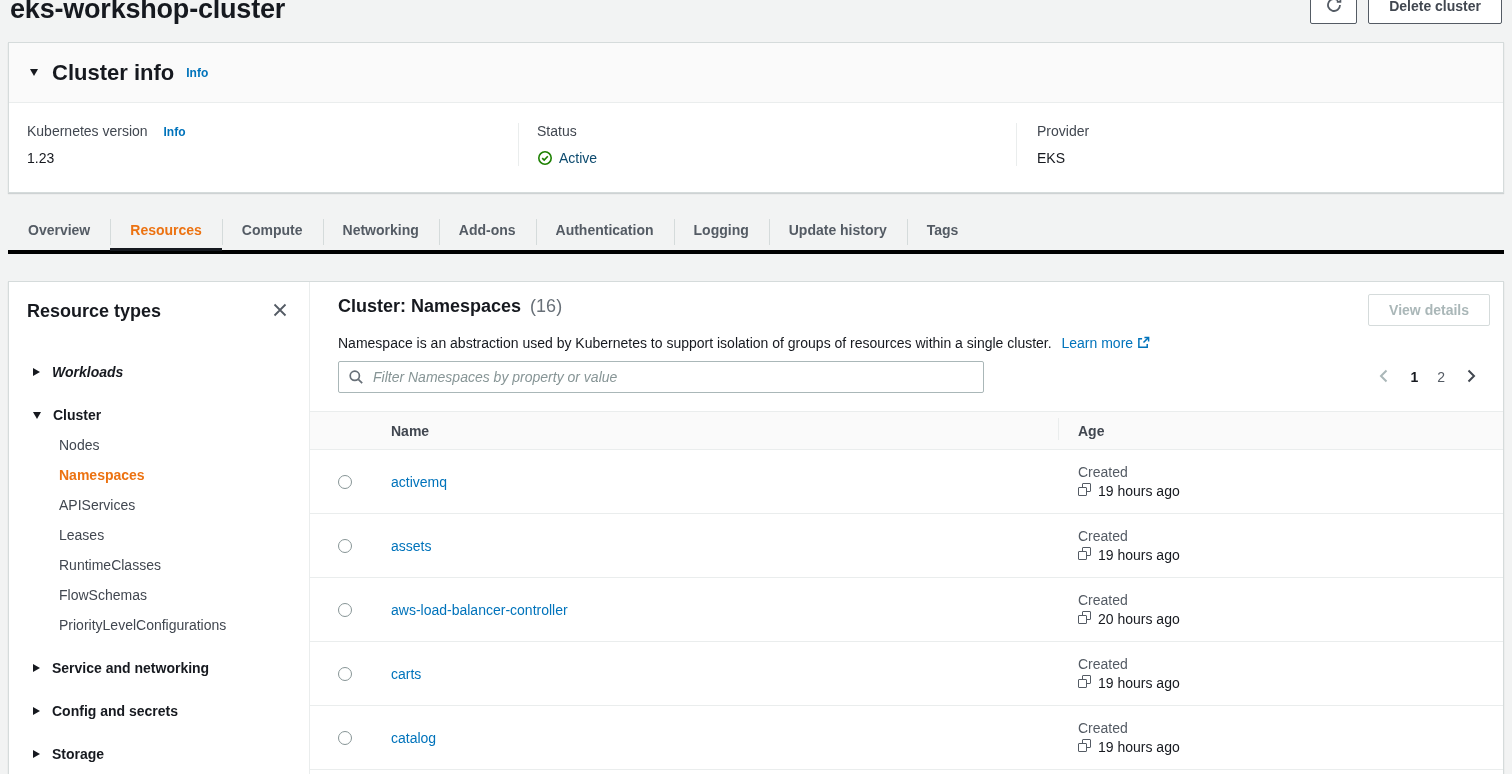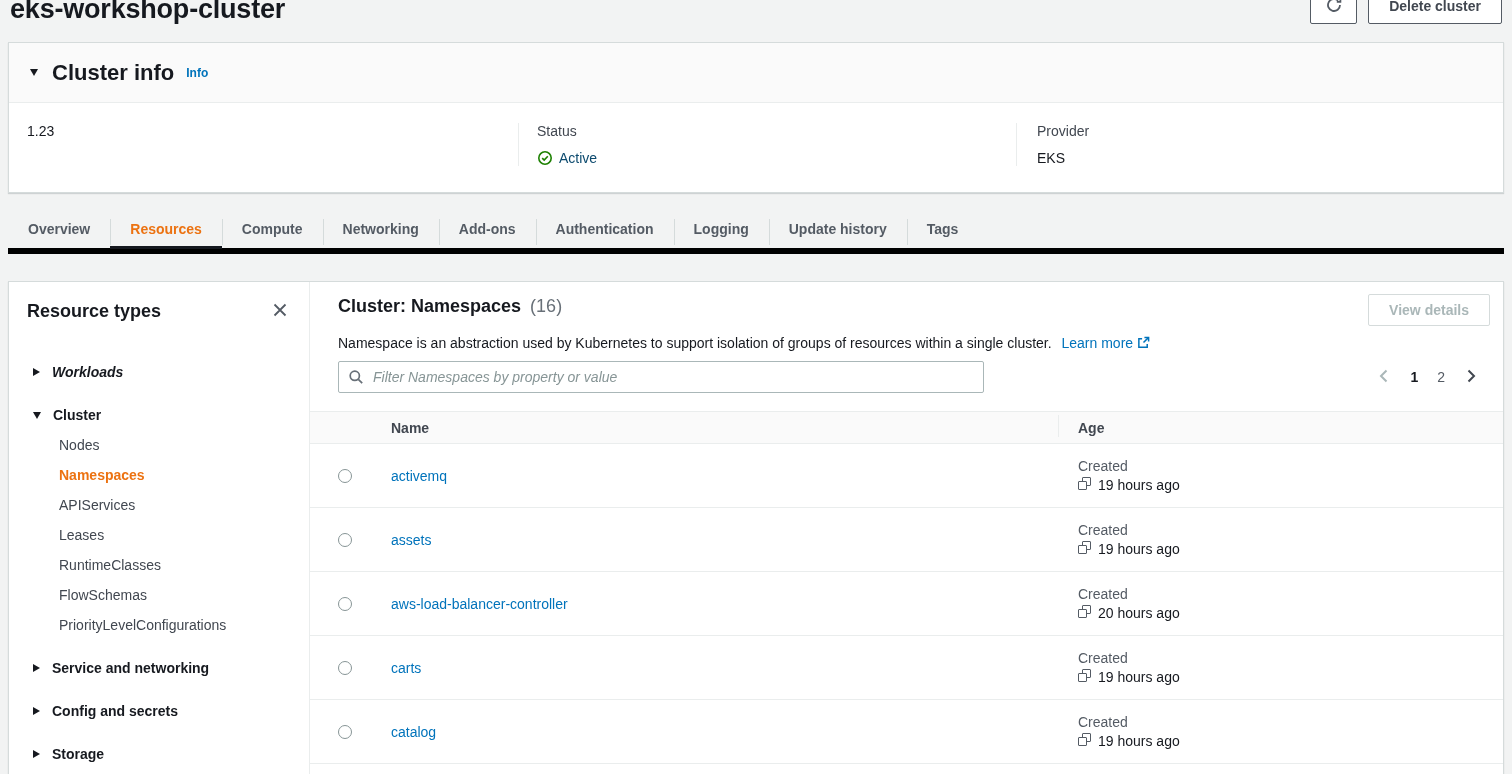--- a/index.html
+++ b/index.html
@@ -31,21 +31,21 @@
   .field:nth-child(1){ width:509px; }
   .field:nth-child(2){ width:498px; border-left:1px solid #eaeded; padding-left:18px; }
   .field:nth-child(3){ flex:1; border-left:1px solid #eaeded; padding-left:20px; }
   .field-label { color:#414750; margin-bottom:11px; }
   .field-value { color:#16191f; }
   .status-active { color:#0c4a6e; display:flex; align-items:center; gap:6px; }
   
   .caret-down { width:0; height:0; border-top:7px solid #16191f; border-left:4.5px solid transparent; border-right:4.5px solid transparent; display:inline-block; }
   .caret-right { width:0; height:0; border-left:7px solid #16191f; border-top:4.5px solid transparent; border-bottom:4.5px solid transparent; display:inline-block; }
   
-  .tabs { display:flex; margin:17px 8px 0; border-bottom:6px solid #000000; height:44px; }
+  .tabs { display:flex; margin:17px 8px 0; border-bottom:4px solid #000000; height:44px; }
   .tab { position:relative; display:flex; align-items:center; padding:0 20px; font-weight:700; color:#545b64; cursor:pointer; }
   .tab:not(:first-child)::before { content:""; position:absolute; left:0; top:9px; height:26px; width:1px; background:#d5dbdb; }
   .tab.active { color:#ec7211; }
   .tab.active::after { content:""; position:absolute; left:0; right:0; bottom:-1px; height:3px; background:#16191f; }
   
   .split { display:flex; margin-top:27px; height:520px; padding:0; }
   .sidebar { width:300px; flex:none; padding-top:18px; }
   .sidebar-head { display:flex; justify-content:space-between; align-items:center; padding:0 19px 0 18px; }
   .sidebar-head h3 { font-size:18px; margin:0; }
   .close-btn { background:none; border:none; cursor:pointer; padding:2px; display:flex; }
@@ -65,21 +65,21 @@
   .filter-row { display:flex; justify-content:space-between; align-items:center; margin-top:8px; }
   .search-box { width:646px; height:32px; border:1px solid #aab7b8; border-radius:2px; background:#fff; display:flex; align-items:center; padding:0 9px; gap:7px; }
   .search-box input { border:none; outline:none; flex:1; font:italic 14px "Liberation Sans",sans-serif; color:#16191f; background:transparent; }
   .search-box input::placeholder { color:#879596; font-style:italic; }
   .pagination { display:flex; align-items:center; gap:19px; margin-right:12px; }
   .pg-btn { background:none; border:none; padding:0; cursor:pointer; display:flex; }
   .pg-num { font-weight:700; color:#16191f; cursor:pointer; }
   .pg-num.other { font-weight:400; color:#545b64; }
   
   .table { margin:18px -13px 0 -28px; }
-  .thead { display:flex; align-items:center; height:33px; background:#fafafa; border-top:1px solid #eaeded; border-bottom:1px solid #eaeded; font-weight:700; color:#414750; }
+  .thead { display:flex; align-items:center; height:39px; background:#fafafa; border-top:1px solid #eaeded; border-bottom:1px solid #eaeded; font-weight:700; color:#414750; }
   .cell-radio { width:81px; padding-left:28px; flex:none; display:flex; align-items:center; }
   .cell-name { flex:1; min-width:0; }
   .cell-age { width:445px; flex:none; padding-left:20px; position:relative; }
   .thead .cell-age::before { content:""; position:absolute; left:0; top:-5px; height:22px; width:1px; background:#eaeded; }
   .row { display:flex; align-items:center; height:64px; border-bottom:1px solid #eaeded; background:#fff; }
   .radio { width:14px; height:14px; border:1px solid #879596; border-radius:50%; background:#fff; cursor:pointer; }
   .name-link { color:#0073bb; text-decoration:none; }
   .row .cell-age { display:flex; flex-direction:column; justify-content:center; gap:3px; align-self:stretch; }
   .created { color:#545b64; }
   .age-line { display:flex; align-items:flex-start; gap:7px; color:#16191f; }
@@ -107,20 +107,24 @@
 </header>
 
 <section class="panel">
   <div class="panel-header">
     <span class="caret-down"></span>
     <h2>Cluster info</h2>
     <a class="info-link">Info</a>
   </div>
   <div class="panel-body">
     <div class="field">
+      <div class="field-label">
+        <span>Kubernetes version</span>
+        <a class="info-link">Info</a>
+      </div>
       <div class="field-value">1.23</div>
     </div>
     <div class="field">
       <div class="field-label">Status</div>
       <div class="field-value status-active">
         <span style="display:flex;">
           <svg width="16" height="16" viewBox="0 0 16 16">
               <circle cx="8" cy="8" r="6.2" fill="none" stroke="#1d8102" stroke-width="1.6"></circle>
               <path d="M5.2 8.1l2 2 3.6-3.9" fill="none" stroke="#1d8102" stroke-width="1.6"></path>
             </svg>

